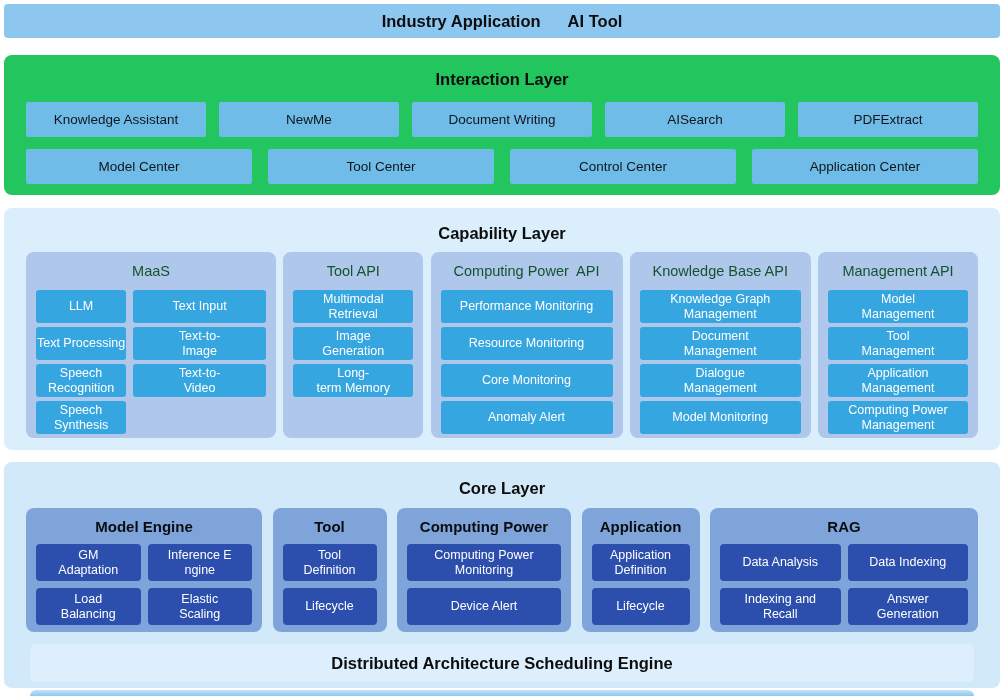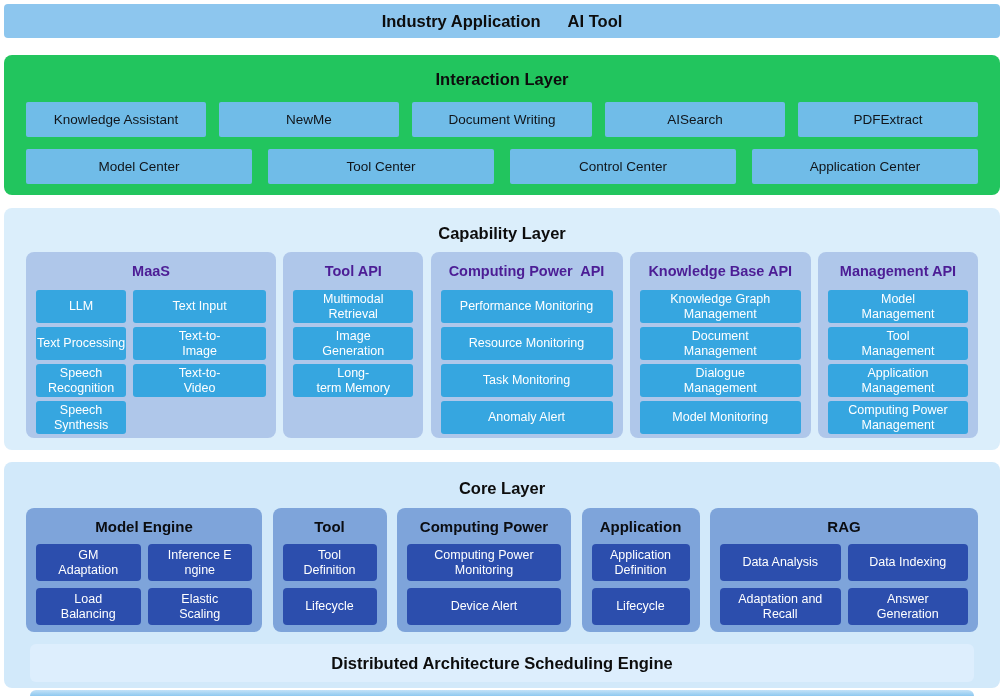--- a/index.html
+++ b/index.html
@@ -31,21 +31,21 @@
     font-size:13.5px;color:#10151a;
   }
   
   .capability{top:208px;height:242px;background:#dbeefb;}
   .capability .layer-title{margin-top:15px;}
   .cap-cols{display:flex;justify-content:space-between;margin:9px 22px 0;}
   .cap-col{background:#afc7ea;border-radius:8px;height:186px;box-sizing:border-box;padding:0 10px;}
   .w-maas{width:250px}.w-toolapi{width:140px}.w-cpapi{width:192px}.w-kbapi{width:181px}.w-mgapi{width:160px}
   .cap-header{
     height:38px;display:flex;align-items:center;justify-content:center;
-    font-weight:bold;font-size:14.5px;white-space:pre-wrap;color:#4c1d95;
+    font-weight:normal;font-size:14.5px;white-space:pre-wrap;color:#14532d;
   }
   .cap-cells{display:grid;grid-auto-rows:33px;gap:4px;}
   .cap-cells.two{grid-template-columns:93fr 137fr;gap:4px 7px;}
   .cap-cell{
     background:#36a6e0;border-radius:3px;color:#ffffff;font-size:12.5px;line-height:1.18;
     display:flex;align-items:center;justify-content:center;text-align:center;white-space:pre-line;
   }
   
   .core{top:462px;height:226px;background:#d2e9fa;}
   .core .layer-title{margin-top:16px;}
@@ -131,21 +131,21 @@
           <div class="cap-cell">Long-
 term Memory</div>
         </div>
       </div>
 
       <div class="cap-col w-cpapi">
         <div class="cap-header">Computing Power  API</div>
         <div class="cap-cells">
           <div class="cap-cell">Performance Monitoring</div>
           <div class="cap-cell">Resource Monitoring</div>
-          <div class="cap-cell">Task Monitoring</div>
+          <div class="cap-cell">Core Monitoring</div>
           <div class="cap-cell">Anomaly Alert</div>
         </div>
       </div>
 
       <div class="cap-col w-kbapi">
         <div class="cap-header">Knowledge Base API</div>
         <div class="cap-cells">
           <div class="cap-cell">Knowledge Graph
 Management</div>
           <div class="cap-cell">Document
@@ -216,21 +216,21 @@
 Definition</div>
           <div class="core-cell">Lifecycle</div>
         </div>
       </div>
 
       <div class="core-col w-rag">
         <div class="core-header">RAG</div>
         <div class="core-cells two">
           <div class="core-cell">Data Analysis</div>
           <div class="core-cell">Data Indexing</div>
-          <div class="core-cell">Adaptation and
+          <div class="core-cell">Indexing and
 Recall</div>
           <div class="core-cell">Answer
 Generation</div>
         </div>
       </div>
 
     </div>
 
     <div class="engine-bar">Distributed Architecture Scheduling Engine</div>
   </div>

